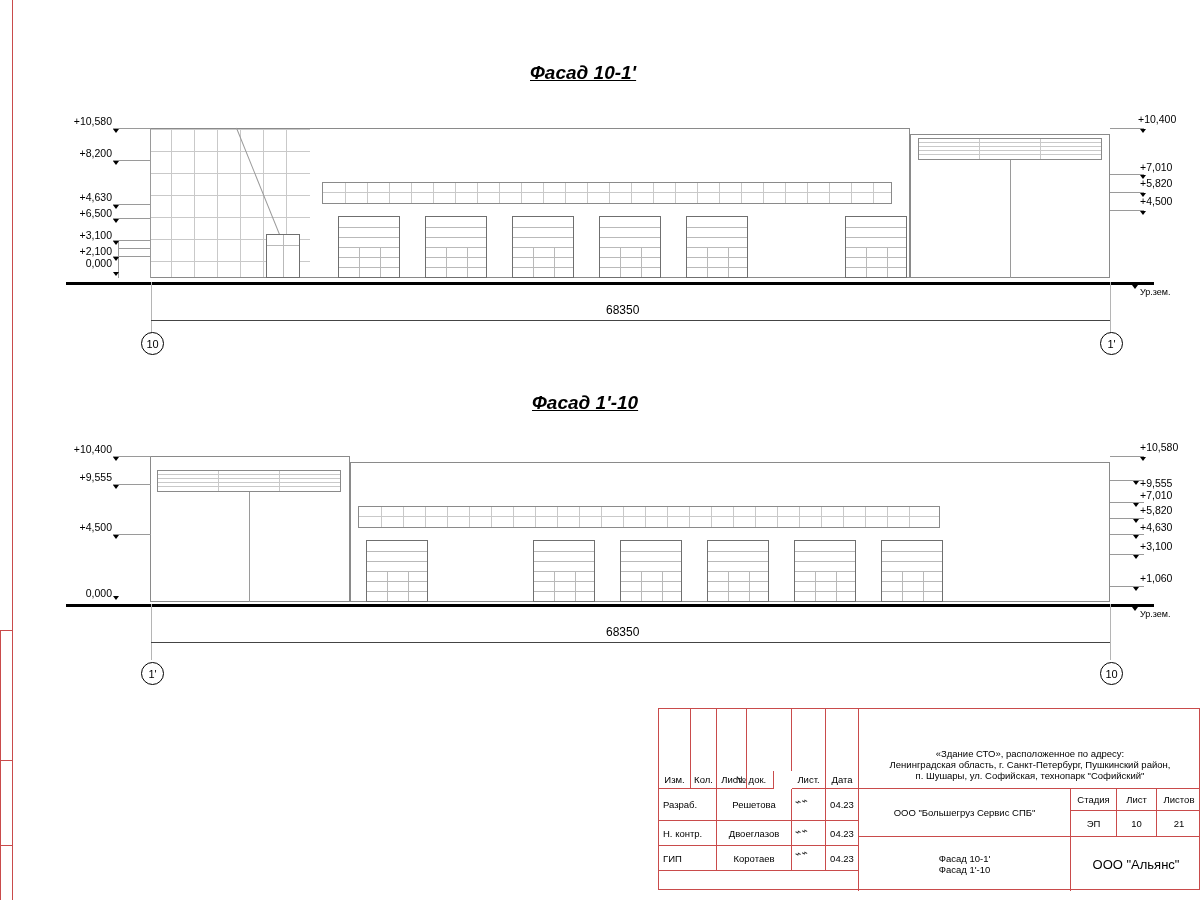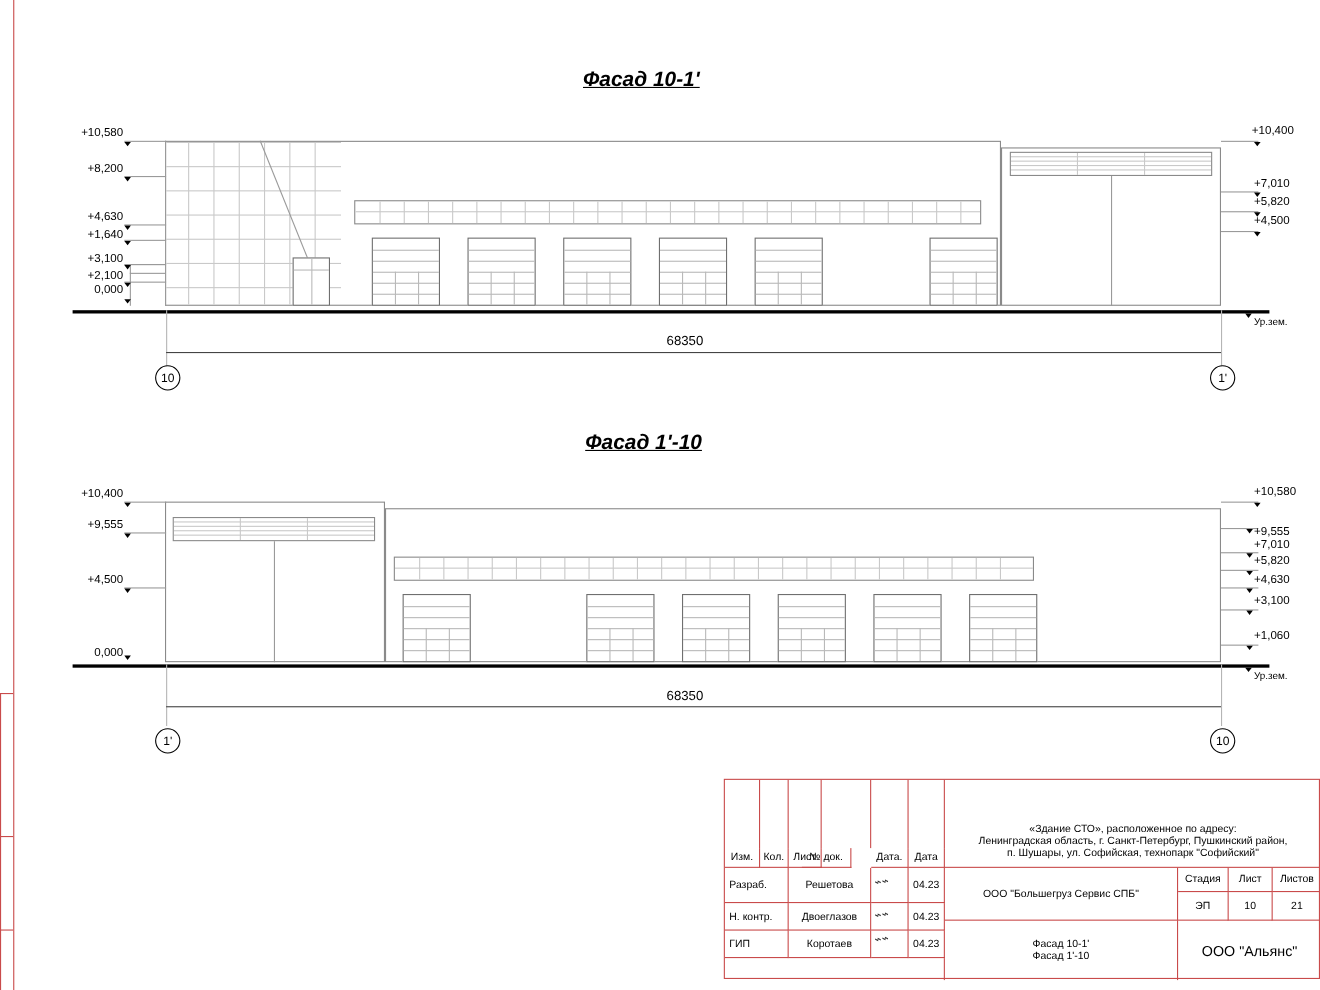--- a/index.html
+++ b/index.html
@@ -203,21 +203,21 @@
 
   <div class="ln hline thin" style="left:113px;top:160px;width:38px;"></div>
   <div class="lbl-r" style="left:56px;top:148px;width:56px;">+8,200</div>
   <div class="mark-s" style="left:113px;top:161px;"></div>
 
   <div class="ln hline thin" style="left:113px;top:204px;width:38px;"></div>
   <div class="lbl-r" style="left:56px;top:192px;width:56px;">+4,630</div>
   <div class="mark-s" style="left:113px;top:205px;"></div>
 
   <div class="ln hline thin" style="left:113px;top:218px;width:38px;"></div>
-  <div class="lbl-r" style="left:56px;top:208px;width:56px;">+1,640</div>
+  <div class="lbl-r" style="left:56px;top:208px;width:56px;">+6,500</div>
   <div class="mark-s" style="left:113px;top:219px;"></div>
 
   <div class="ln hline thin" style="left:113px;top:240px;width:38px;"></div>
   <div class="lbl-r" style="left:56px;top:230px;width:56px;">+3,100</div>
   <div class="mark-s" style="left:113px;top:241px;"></div>
 
   <div class="ln hline thin" style="left:113px;top:256px;width:38px;"></div>
   <div class="lbl-r" style="left:56px;top:246px;width:56px;">+2,100</div>
   <div class="mark-s" style="left:113px;top:257px;"></div>
 
@@ -414,21 +414,21 @@
     <div class="tb-cell nb" style="left:32px;top:0;width:26px;height:62px;"></div>
     <div class="tb-cell nb" style="left:58px;top:0;width:30px;height:62px;"></div>
     <div class="tb-cell nb" style="left:88px;top:0;width:45px;height:62px;"></div>
     <div class="tb-cell nb" style="left:133px;top:0;width:34px;height:62px;"></div>
     <div class="tb-cell nb" style="left:167px;top:0;width:33px;height:62px;"></div>
 
     <div class="tb-cell" style="left:0;top:62px;width:32px;height:18px;">Изм.</div>
     <div class="tb-cell" style="left:32px;top:62px;width:26px;height:18px;">Кол.</div>
     <div class="tb-cell" style="left:58px;top:62px;width:30px;height:18px;">Лист</div>
     <div class="tb-cell" style="left:70px;top:62px;width:45px;height:18px;">№ док.</div>
-    <div class="tb-cell" style="left:133px;top:62px;width:34px;height:18px;">Дата.</div>
+    <div class="tb-cell" style="left:133px;top:62px;width:34px;height:18px;">Лист.</div>
     <div class="tb-cell" style="left:167px;top:62px;width:33px;height:18px;">Дата</div>
 
     <div class="tb-cell" style="left:0;top:80px;width:58px;height:32px;justify-content:flex-start;padding-left:4px;">Разраб.</div>
     <div class="tb-cell" style="left:58px;top:80px;width:75px;height:32px;">Решетова</div>
     <div class="tb-cell" style="left:133px;top:80px;width:34px;height:32px;"></div>
     <div class="tb-cell" style="left:167px;top:80px;width:33px;height:32px;">04.23</div>
 
     <div class="tb-cell" style="left:0;top:112px;width:58px;height:25px;justify-content:flex-start;padding-left:4px;">Н. контр.</div>
     <div class="tb-cell" style="left:58px;top:112px;width:75px;height:25px;">Двоеглазов</div>
     <div class="tb-cell" style="left:133px;top:112px;width:34px;height:25px;"></div>

